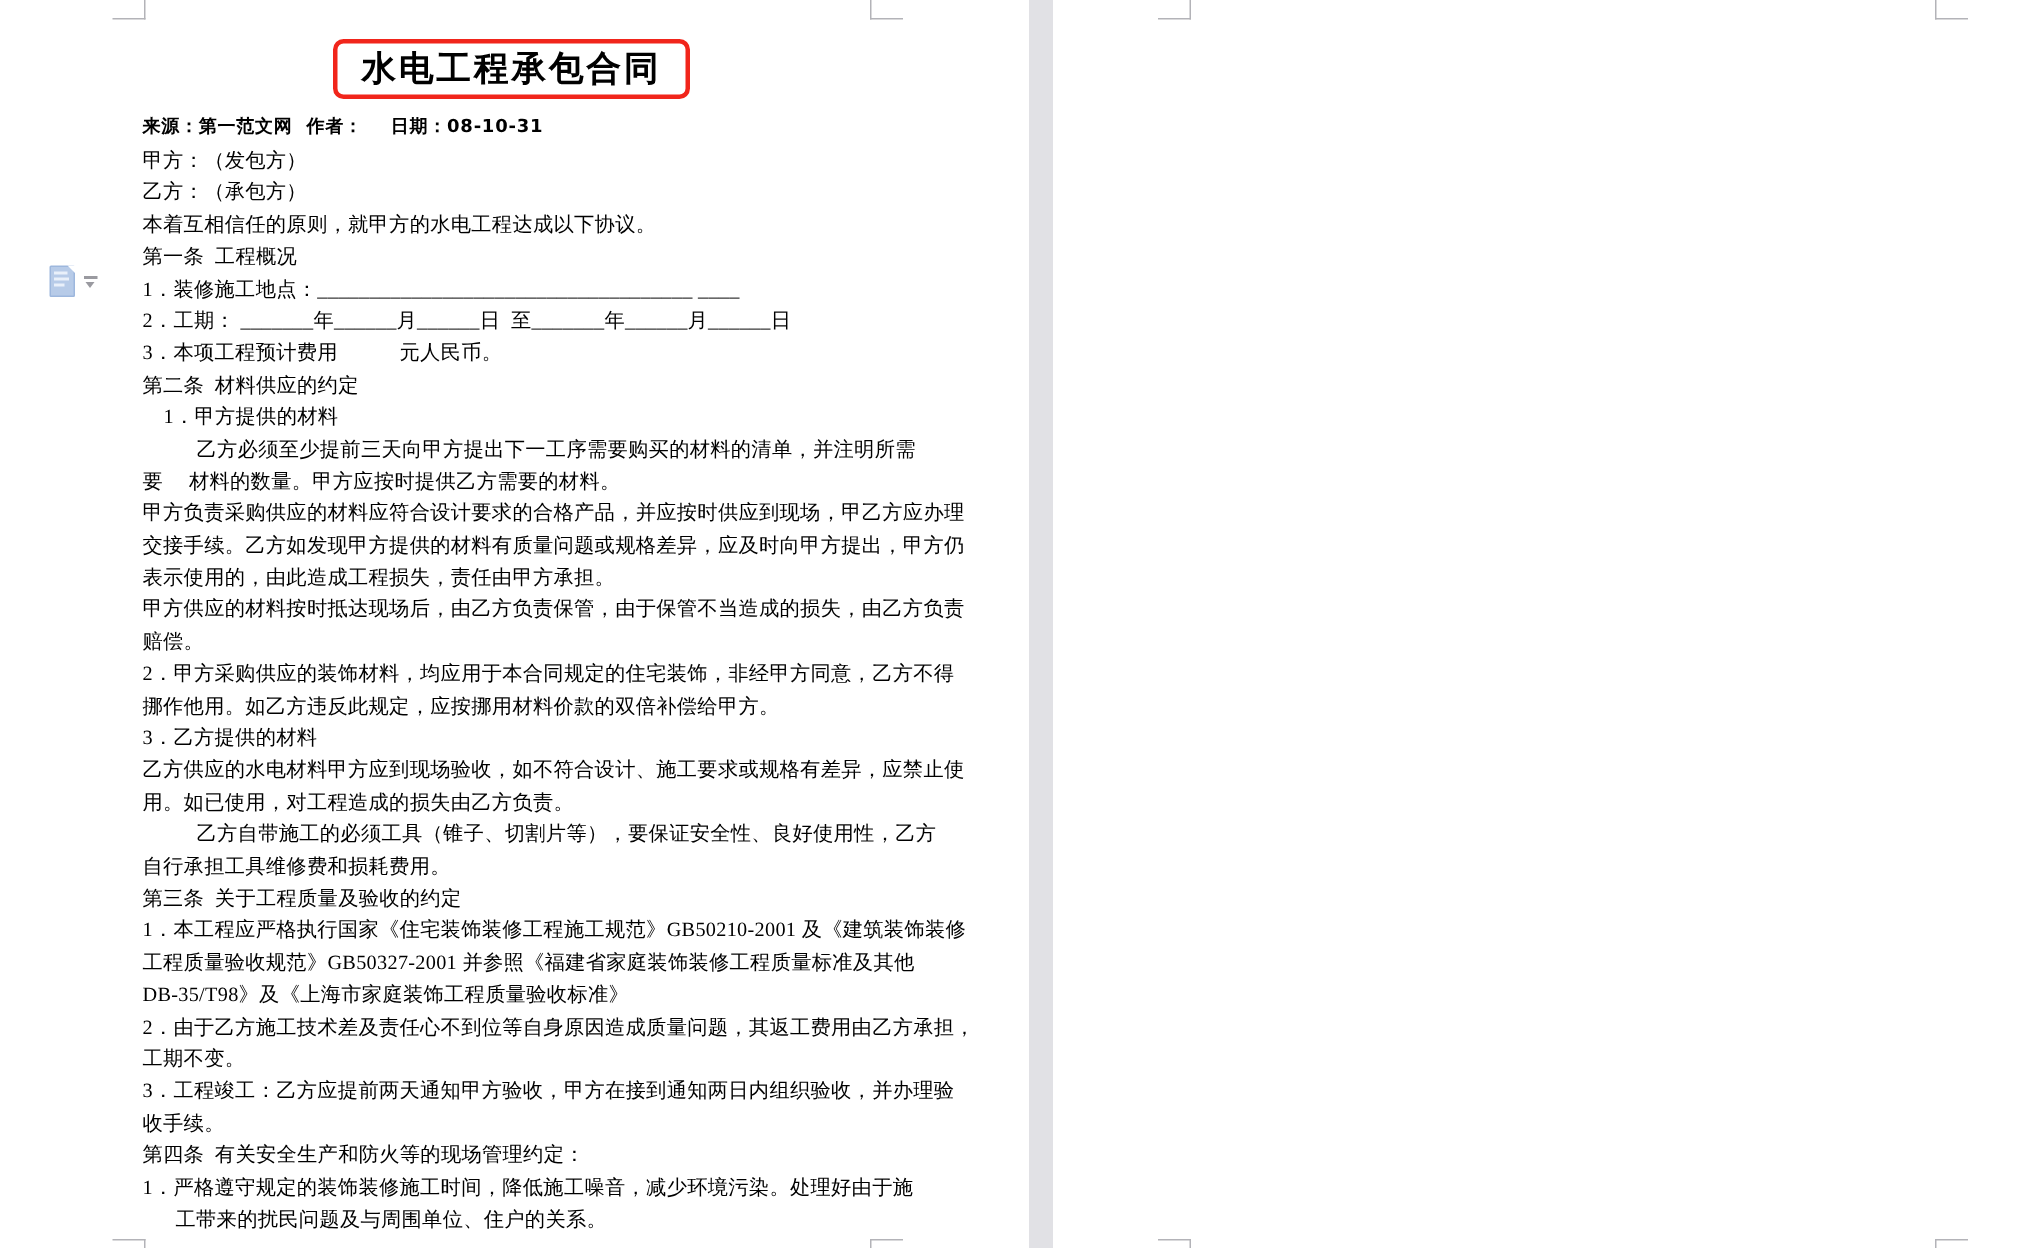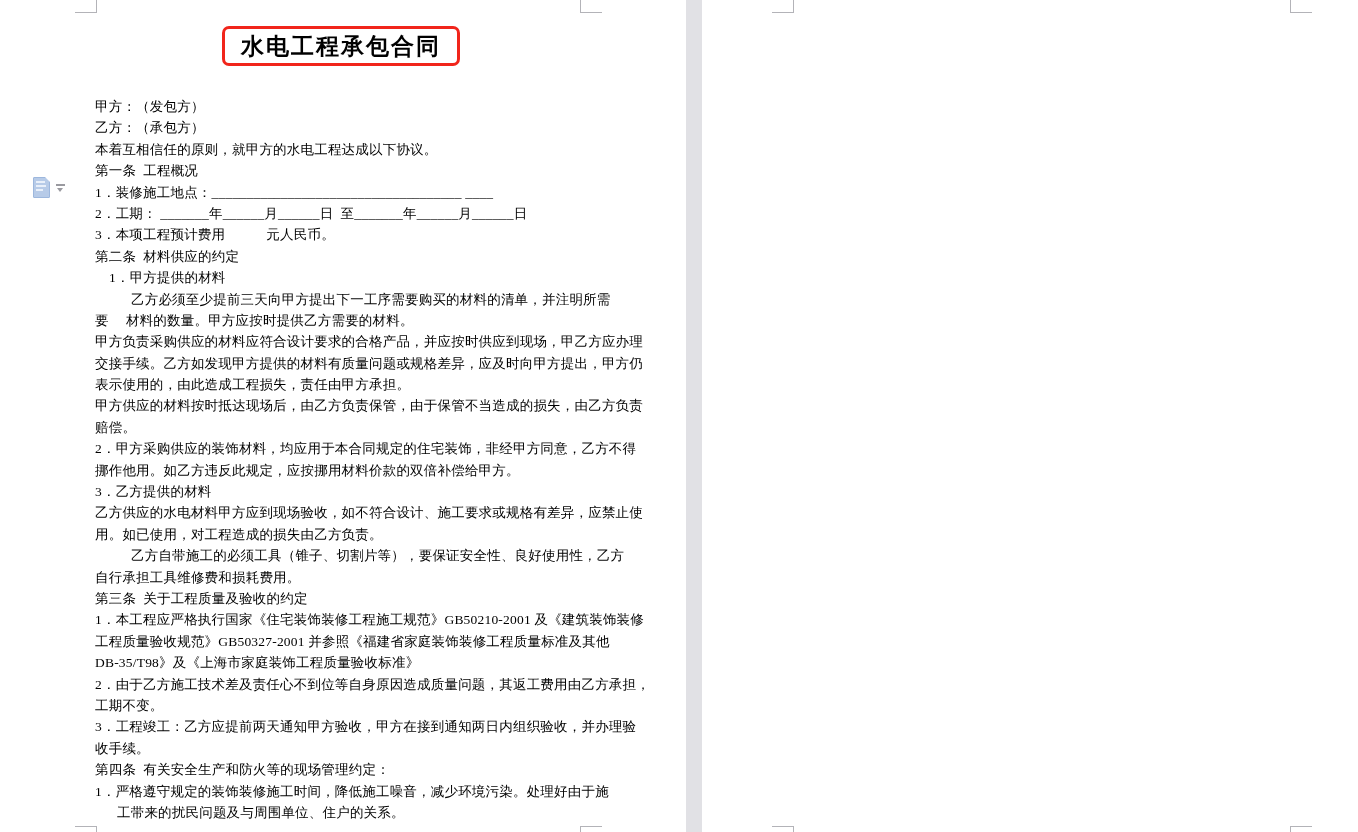--- a/index.html
+++ b/index.html
@@ -71,20 +71,21 @@
 </style>
 </head>
 <body>
 
 <div class="page" id="left-page">
   <div id="title-wrap">
     <div id="title-box">
       <span id="doc-title">水电工程承包合同</span>
     </div>
   </div>
+  <div id="source-line">来源：第一范文网  作者：    日期：08-10-31</div>
   <div class="lines" id="left-lines"><div class="tline">甲方：（发包方）</div><div class="tline">乙方：（承包方）</div><div class="tline">本着互相信任的原则，就甲方的水电工程达成以下协议。</div><div class="tline">第一条  工程概况</div><div class="tline">1．装修施工地点：____________________________________ ____</div><div class="tline">2．工期： _______年______月______日  至_______年______月______日</div><div class="tline">3．本项工程预计费用　　　元人民币。</div><div class="tline">第二条  材料供应的约定</div><div class="tline" style="padding-left: 14px;">1．甲方提供的材料</div><div class="tline" style="padding-left: 36px;">乙方必须至少提前三天向甲方提出下一工序需要购买的材料的清单，并注明所需</div><div class="tline">要　 材料的数量。甲方应按时提供乙方需要的材料。</div><div class="tline">甲方负责采购供应的材料应符合设计要求的合格产品，并应按时供应到现场，甲乙方应办理</div><div class="tline">交接手续。乙方如发现甲方提供的材料有质量问题或规格差异，应及时向甲方提出，甲方仍</div><div class="tline">表示使用的，由此造成工程损失，责任由甲方承担。</div><div class="tline">甲方供应的材料按时抵达现场后，由乙方负责保管，由于保管不当造成的损失，由乙方负责</div><div class="tline">赔偿。</div><div class="tline">2．甲方采购供应的装饰材料，均应用于本合同规定的住宅装饰，非经甲方同意，乙方不得</div><div class="tline">挪作他用。如乙方违反此规定，应按挪用材料价款的双倍补偿给甲方。</div><div class="tline">3．乙方提供的材料</div><div class="tline">乙方供应的水电材料甲方应到现场验收，如不符合设计、施工要求或规格有差异，应禁止使</div><div class="tline">用。如已使用，对工程造成的损失由乙方负责。</div><div class="tline" style="padding-left: 36px;">乙方自带施工的必须工具（锥子、切割片等），要保证安全性、良好使用性，乙方</div><div class="tline">自行承担工具维修费和损耗费用。</div><div class="tline">第三条  关于工程质量及验收的约定</div><div class="tline">1．本工程应严格执行国家《住宅装饰装修工程施工规范》GB50210-2001 及《建筑装饰装修</div><div class="tline">工程质量验收规范》GB50327-2001 并参照《福建省家庭装饰装修工程质量标准及其他</div><div class="tline">DB-35/T98》及《上海市家庭装饰工程质量验收标准》</div><div class="tline">2．由于乙方施工技术差及责任心不到位等自身原因造成质量问题，其返工费用由乙方承担，</div><div class="tline">工期不变。</div><div class="tline">3．工程竣工：乙方应提前两天通知甲方验收，甲方在接到通知两日内组织验收，并办理验</div><div class="tline">收手续。</div><div class="tline">第四条  有关安全生产和防火等的现场管理约定：</div><div class="tline">1．严格遵守规定的装饰装修施工时间，降低施工噪音，减少环境污染。处理好由于施</div><div class="tline" style="padding-left: 22px;">工带来的扰民问题及与周围单位、住户的关系。</div></div>
 </div>
 
 <div id="page-divider"></div>
 
 <div class="page" id="right-page">
   
 </div>
 
 <div class="crop tl" style="left:75px;"></div>

